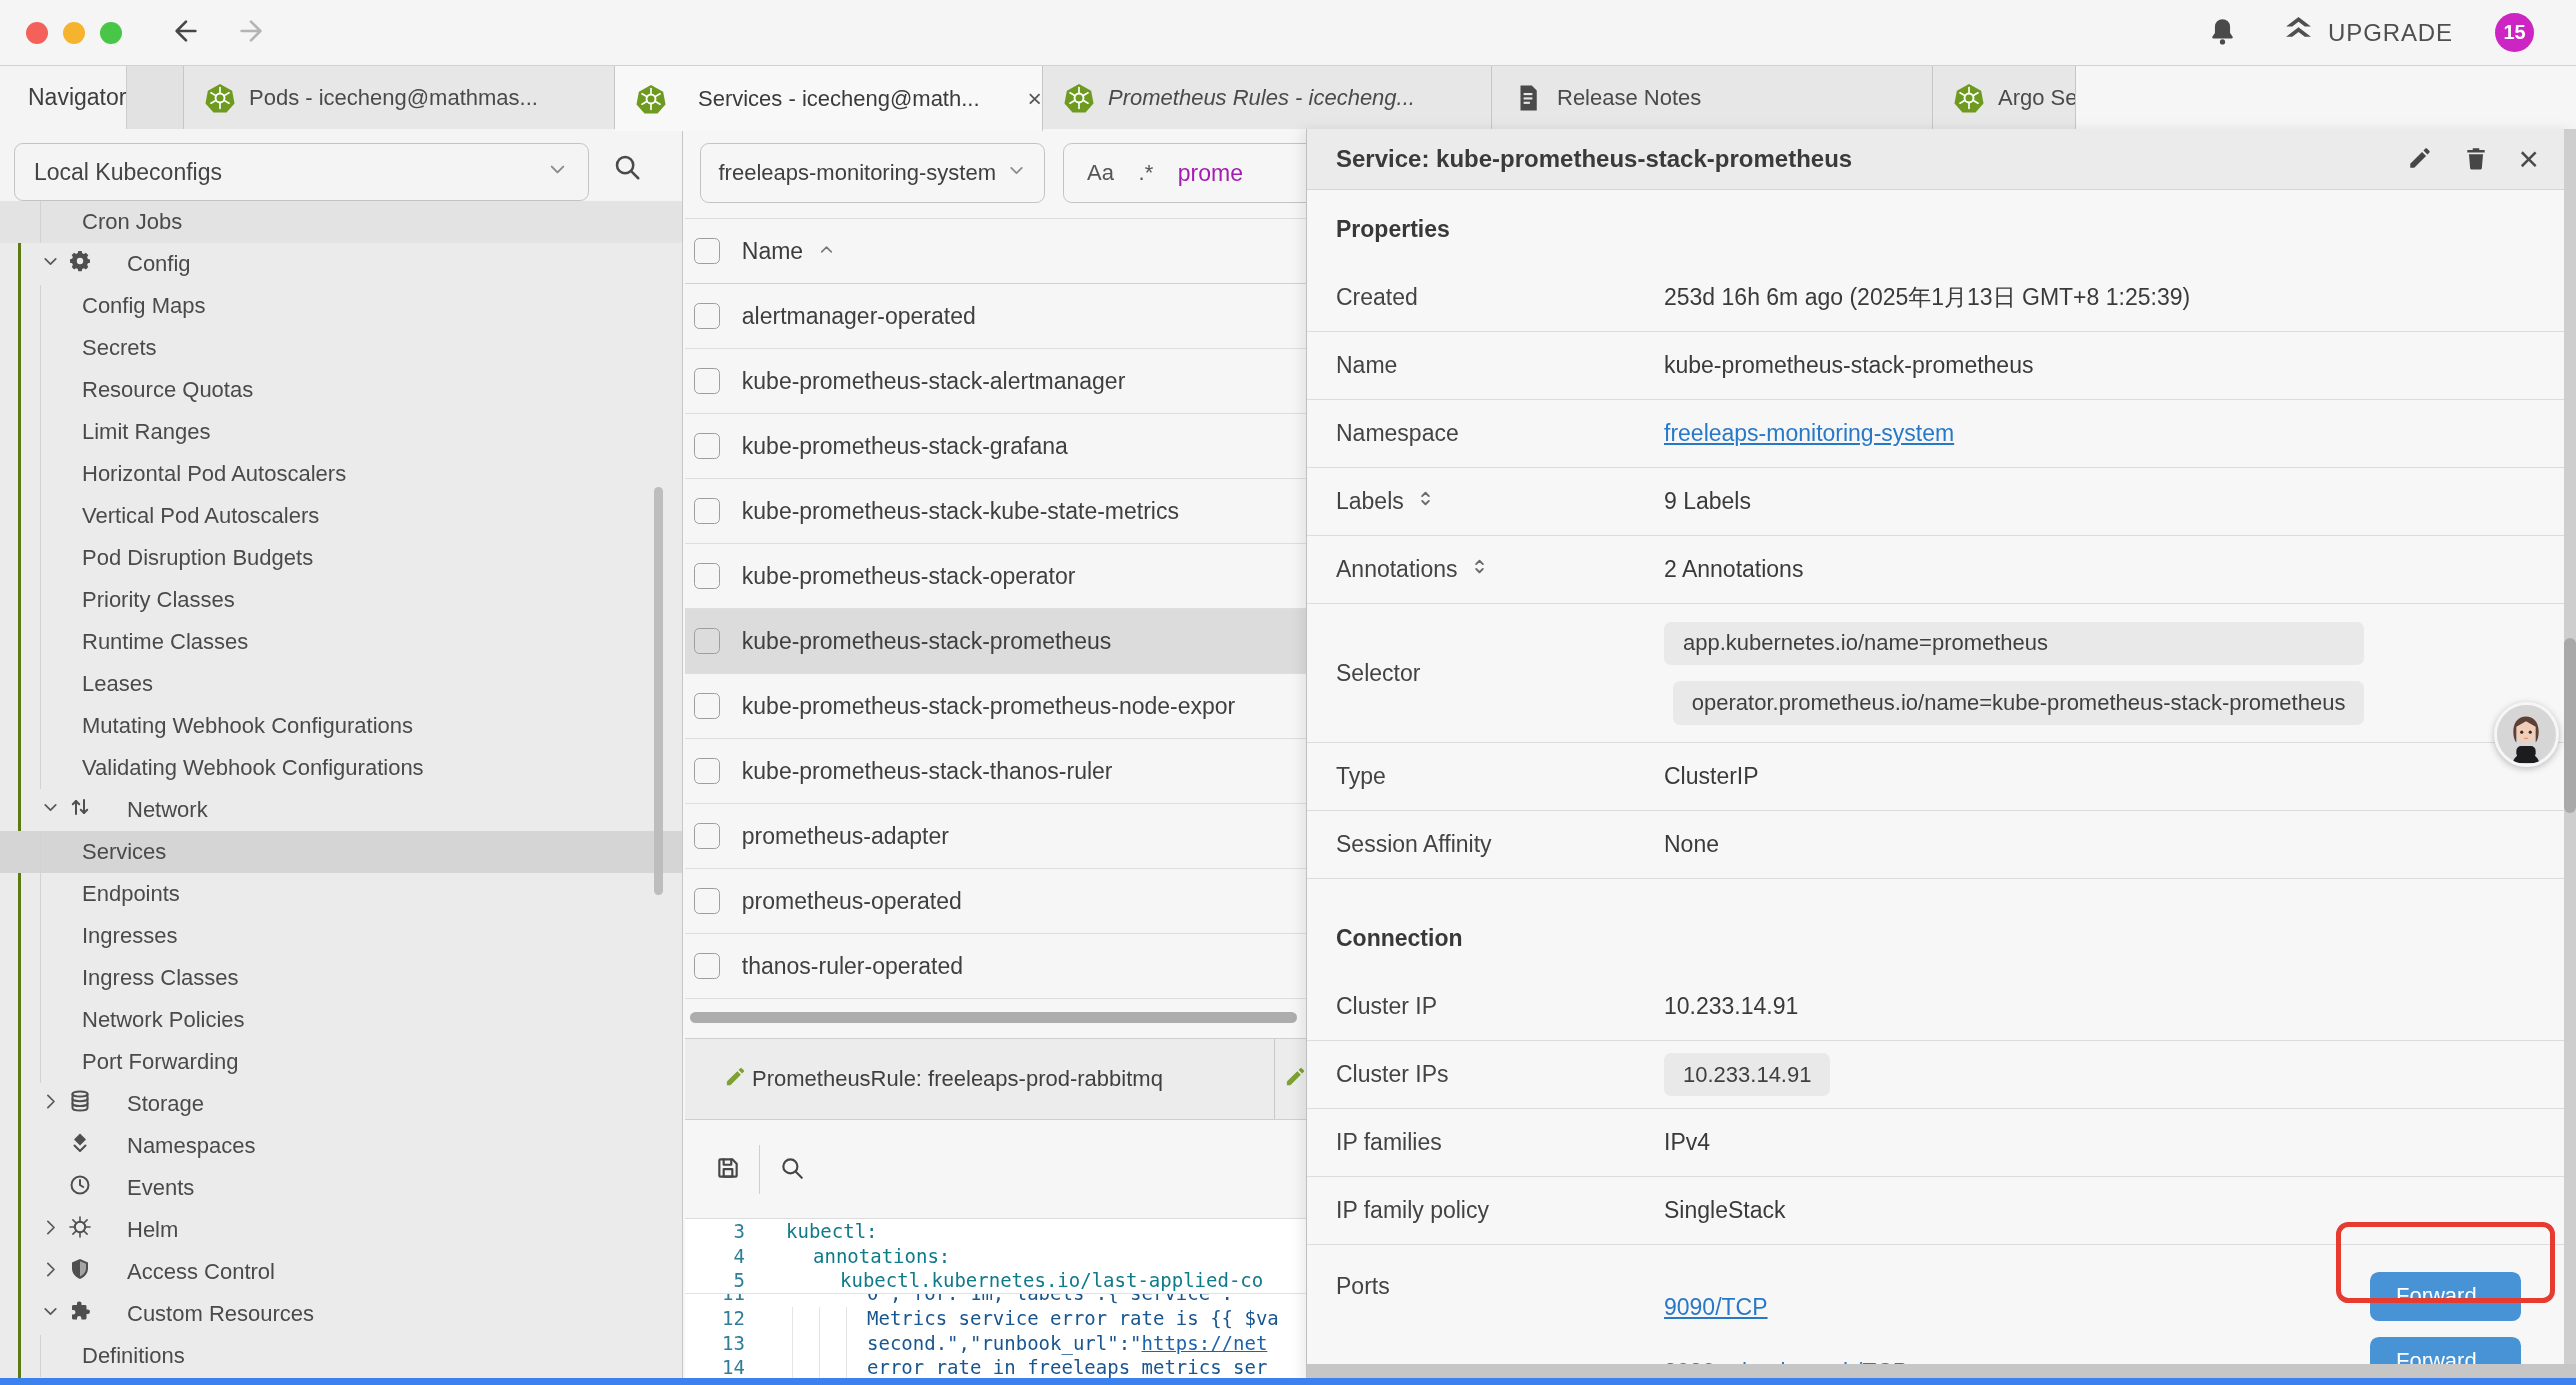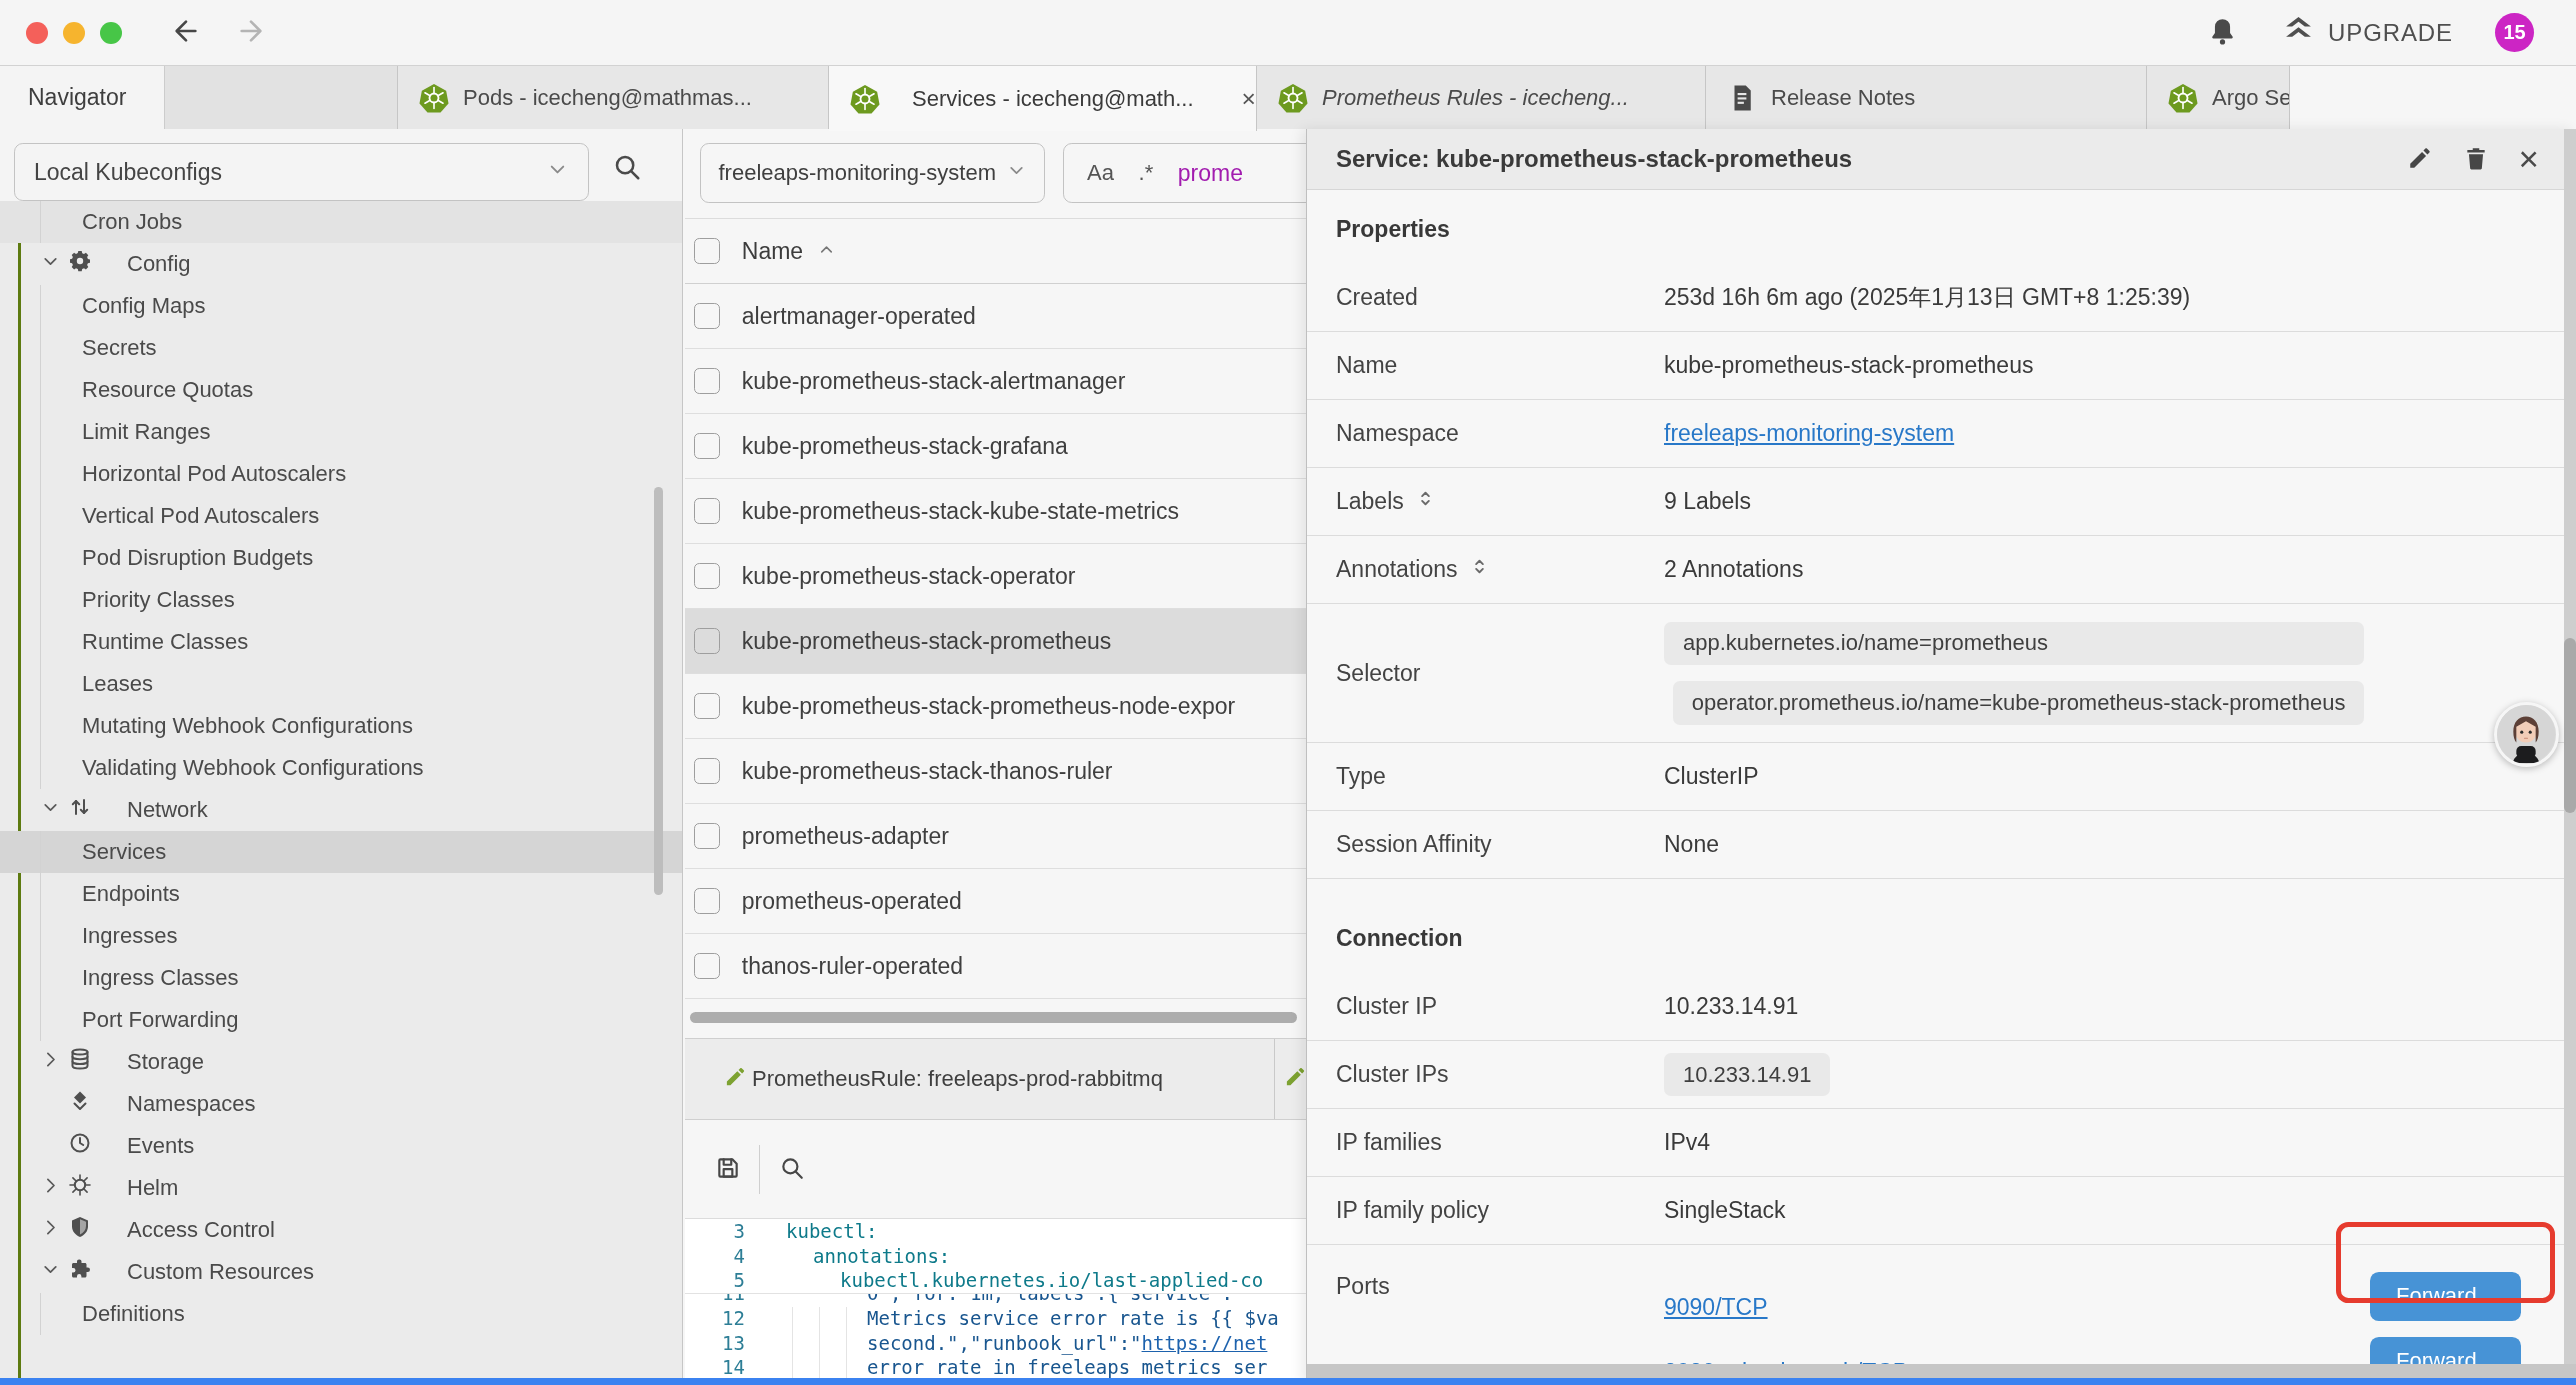--- a/index.html
+++ b/index.html
@@ -10,21 +10,21 @@
 
   
   #topbar { left:0; top:0; width:2576px; height:66px; background:#f5f5f5; border-bottom:1.8px solid #d2d2d2; display:flex; align-items:center; }
   .light { width:22px; height:22px; border-radius:50%; margin-right:15px; }
   .navarrow { margin-left:33px; }
   #topbar-right { margin-left:auto; display:flex; align-items:center; gap:42px; padding-right:42px; }
   #upgrade { display:flex; align-items:center; gap:12.3px; color:#4f4f4f; font-size:24px; letter-spacing:0.9px; }
   #badge { width:39px; height:39px; border-radius:50%; background:#cc25c4; color:#fff; font-size:20px; font-weight:bold; display:flex; align-items:center; justify-content:center; }
 
   
-  #tabstrip { left:0; top:66px; width:2290px; height:63px; background:#7f1d1d; border-bottom:1.8px solid #c6c6c6; display:flex; }
+  #tabstrip { left:0; top:66px; width:2076px; height:63px; background:#7f1d1d; border-bottom:1.8px solid #c6c6c6; display:flex; }
   #navtab { width:270px; height:63px; background:#f4f4f4; border-right:1.8px solid #cccccc; display:flex; align-items:center; padding-left:28px; font-size:23px; color:#3e3e3e; }
   #navfill { width:412px; height:63px; background:#e2e2e2; border-right:1.8px solid #c6c6c6; }
   .ktab { height:63px; display:flex; align-items:center; gap:14px; padding:0 21px; font-size:22px; color:#4a4a4a; background:#e7e7e7; border-right:1.8px solid #c6c6c6; overflow:hidden; white-space:nowrap; }
   .ktab.active { background:#f8f8f8; height:65px; z-index:2; color:#3a3a3a;gap:32px; }
   .ktab.italic .ktab-label { font-style:italic; }
   .ktab-close { margin-left:16px; font-size:24.6px; color:#555; }
 
   
   #sidebar { left:0; top:129px; width:683px; height:1256px; background:#ebebeb; border-right:1.8px solid #c6c6c6; overflow:hidden; }
   #sidebar-top { position:absolute; left:0; top:0; width:100%; height:72px; background:#f4f4f4; }
@@ -334,20 +334,23 @@
       <div class="trow leaf">
         <span class="tlabel-leaf">Endpoints</span>
       </div>
       <div class="trow leaf">
         <span class="tlabel-leaf">Ingresses</span>
       </div>
       <div class="trow leaf">
         <span class="tlabel-leaf">Ingress Classes</span>
       </div>
       <div class="trow leaf">
+        <span class="tlabel-leaf">Network Policies</span>
+      </div>
+      <div class="trow leaf">
         <span class="tlabel-leaf">Port Forwarding</span>
       </div>
       <div class="trow">
         <span class="chev"><span style="display: inline-flex;">
             <svg width="21" height="21" viewBox="0 0 24 24" fill="none" stroke="currentColor" stroke-width="2" stroke-linecap="round" stroke-linejoin="round">
               <path d="M9 5l7 7-7 7"></path>
             </svg>
           </span></span>
         <span class="ticon"><span style="display: inline-flex;">
             <svg width="24" height="24" viewBox="0 0 24 24" fill="none" stroke="currentColor" stroke-width="2" stroke-linecap="round" stroke-linejoin="round">

